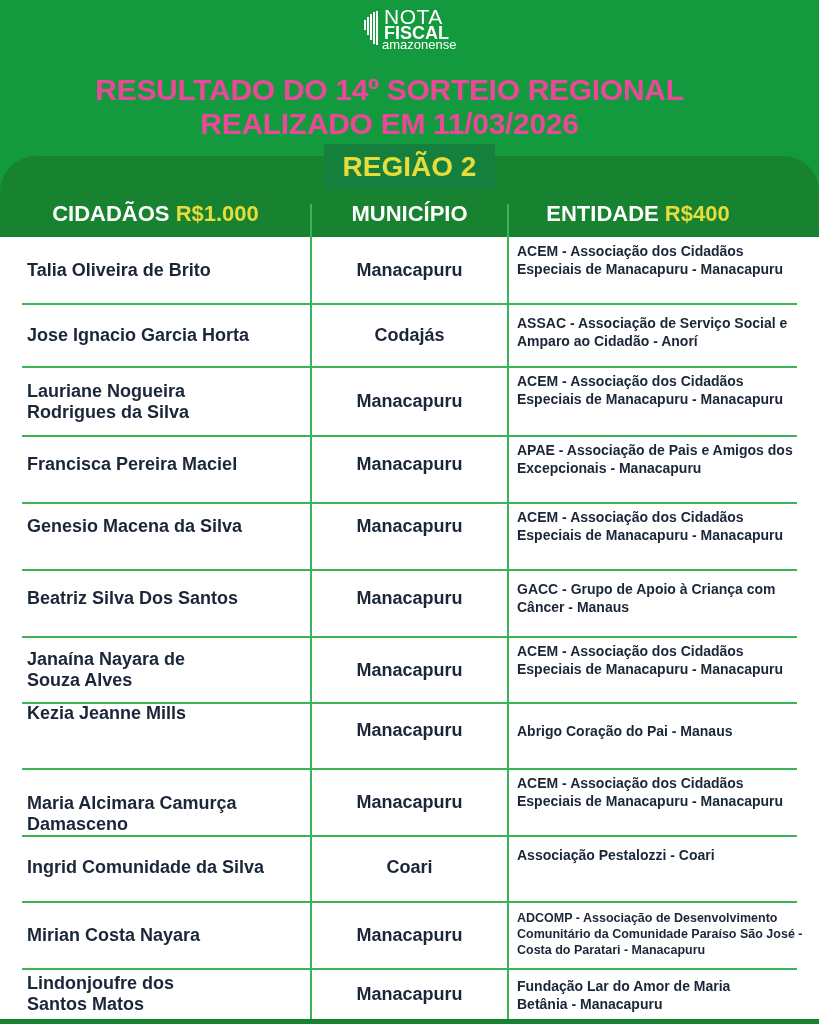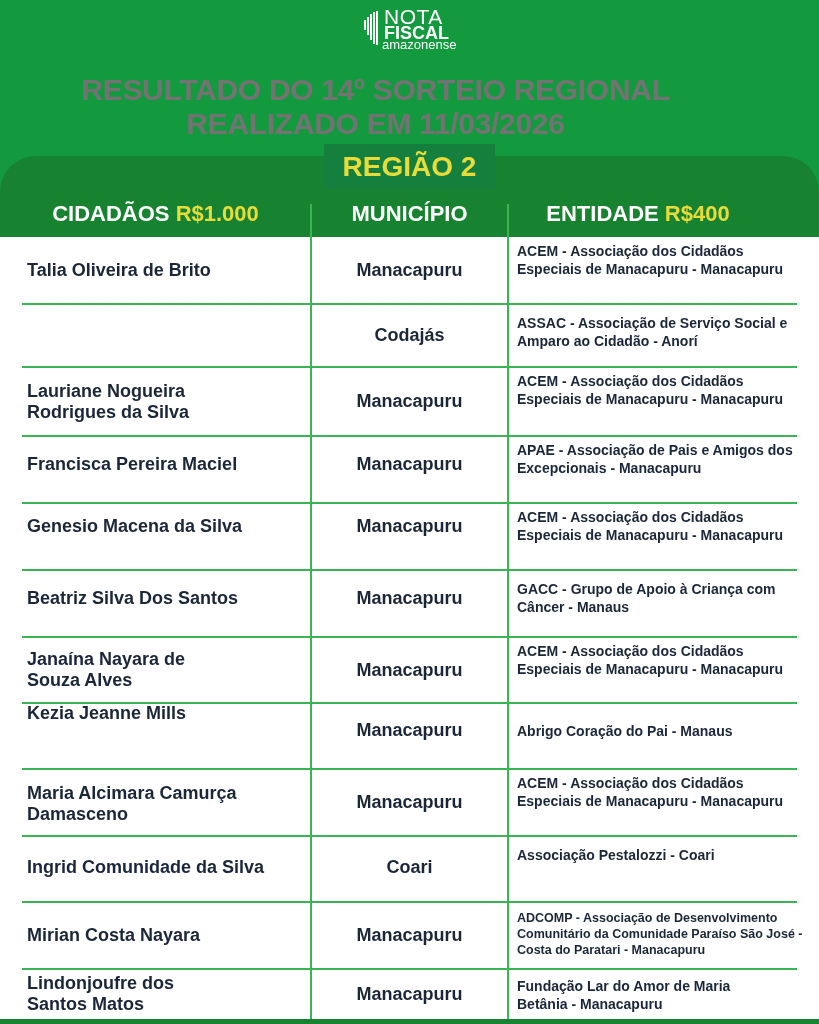--- a/index.html
+++ b/index.html
@@ -4,21 +4,21 @@
 <style>
   html, body { margin:0; padding:0; }
   body { width:819px; height:1024px; position:relative; overflow:hidden; background:#ffffff; font-family:"Liberation Sans", sans-serif; }
   .top { position:absolute; left:0; top:0; width:819px; height:237px; background:#149A3E; }
   .band { position:absolute; left:0; top:156px; width:819px; height:81px; background:#17822F; border-radius:36px 36px 0 0; }
   .logo { position:absolute; left:364px; top:9px; width:100px; height:40px; }
   .logo .mark { position:absolute; left:0; top:2px; width:16px; height:34px; }
   .logo .t1 { position:absolute; left:20px; top:-3px; color:#fff; font-size:21px; letter-spacing:0.5px; font-weight:400; line-height:22px; }
   .logo .t2 { position:absolute; left:20px; top:14px; color:#fff; font-size:18px; font-weight:700; line-height:20px; }
   .logo .t3 { position:absolute; left:18px; top:29px; color:#fff; font-size:13px; line-height:14px; }
-  .title { position:absolute; left:0; width:751px; text-align:center; color:#737373; font-weight:700; font-size:30px; line-height:34px; letter-spacing:-0.3px; }
+  .title { position:absolute; left:0; width:751px; text-align:center; color:#ec4899; font-weight:700; font-size:30px; line-height:34px; letter-spacing:-0.3px;padding-left:14px; }
   .title.l1 { top:73px; }
   .title.l2 { top:107px; }
   .region { position:absolute; left:324px; top:144px; width:171px; height:45px; background:#15803d; color:#E8DC3A; font-weight:700; font-size:28px; line-height:45px; text-align:center; }
   .hdr { position:absolute; top:196px; height:36px; line-height:36px; color:#fff; font-weight:700; font-size:22px; text-align:center; }
   .hdr .hl { color:#E8DC3A; }
   .hdr.c1 { left:0; width:311px; }
   .hdr.c2 { left:311px; width:197px; }
   .hdr.c3 { left:508px; width:260px; }
   .vline { position:absolute; width:2px; background:#3BB456; top:204px; height:815px; }
   .vline.a { left:310px; }
@@ -66,20 +66,21 @@
 <div class="vline b"></div>
 
 <div class="rows">
   <div class="row" style="top:0;height:67px">
     <div class="cell-name">Talia Oliveira de Brito</div>
     <div class="cell-mun">Manacapuru</div>
     <div class="cell-ent" style="width:270px">ACEM - Associação dos Cidadãos Especiais de Manacapuru - Manacapuru</div>
     <div class="hline"></div>
   </div>
   <div class="row" style="top:67px;height:63px">
+    <div class="cell-name">Jose Ignacio Garcia Horta</div>
     <div class="cell-mun">Codajás</div>
     <div class="cell-ent" style="top:10px">ASSAC - Associação de Serviço Social e Amparo ao Cidadão - Anorí</div>
     <div class="hline"></div>
   </div>
   <div class="row" style="top:130px;height:69px">
     <div class="cell-name" style="width:200px">Lauriane Nogueira Rodrigues da Silva</div>
     <div class="cell-mun">Manacapuru</div>
     <div class="cell-ent" style="width:270px">ACEM - Associação dos Cidadãos Especiais de Manacapuru - Manacapuru</div>
     <div class="hline"></div>
   </div>
@@ -107,21 +108,21 @@
     <div class="cell-ent" style="width:270px">ACEM - Associação dos Cidadãos Especiais de Manacapuru - Manacapuru</div>
     <div class="hline"></div>
   </div>
   <div class="row" style="top:466px;height:66px">
     <div class="cell-name" style="align-items:flex-start;">Kezia Jeanne Mills</div>
     <div class="cell-mun" style="align-items:flex-start;padding-top:17px">Manacapuru</div>
     <div class="cell-ent" style="top:19px">Abrigo Coração do Pai - Manaus</div>
     <div class="hline"></div>
   </div>
   <div class="row" style="top:532px;height:67px">
-    <div class="cell-name" style="width:250px;align-items:flex-start;padding-top:14px">Maria Alcimara Camurça Damasceno</div>
+    <div class="cell-name" style="width:250px;align-items:flex-start;padding-top:24px">Maria Alcimara Camurça Damasceno</div>
     <div class="cell-mun">Manacapuru</div>
     <div class="cell-ent" style="width:270px">ACEM - Associação dos Cidadãos Especiais de Manacapuru - Manacapuru</div>
     <div class="hline"></div>
   </div>
   <div class="row" style="top:599px;height:66px">
     <div class="cell-name" style="align-items:flex-start;padding-top:21px">Ingrid Comunidade da Silva</div>
     <div class="cell-mun" style="align-items:flex-start;padding-top:21px">Coari</div>
     <div class="cell-ent" style="top:10px">Associação Pestalozzi - Coari</div>
     <div class="hline"></div>
   </div>

